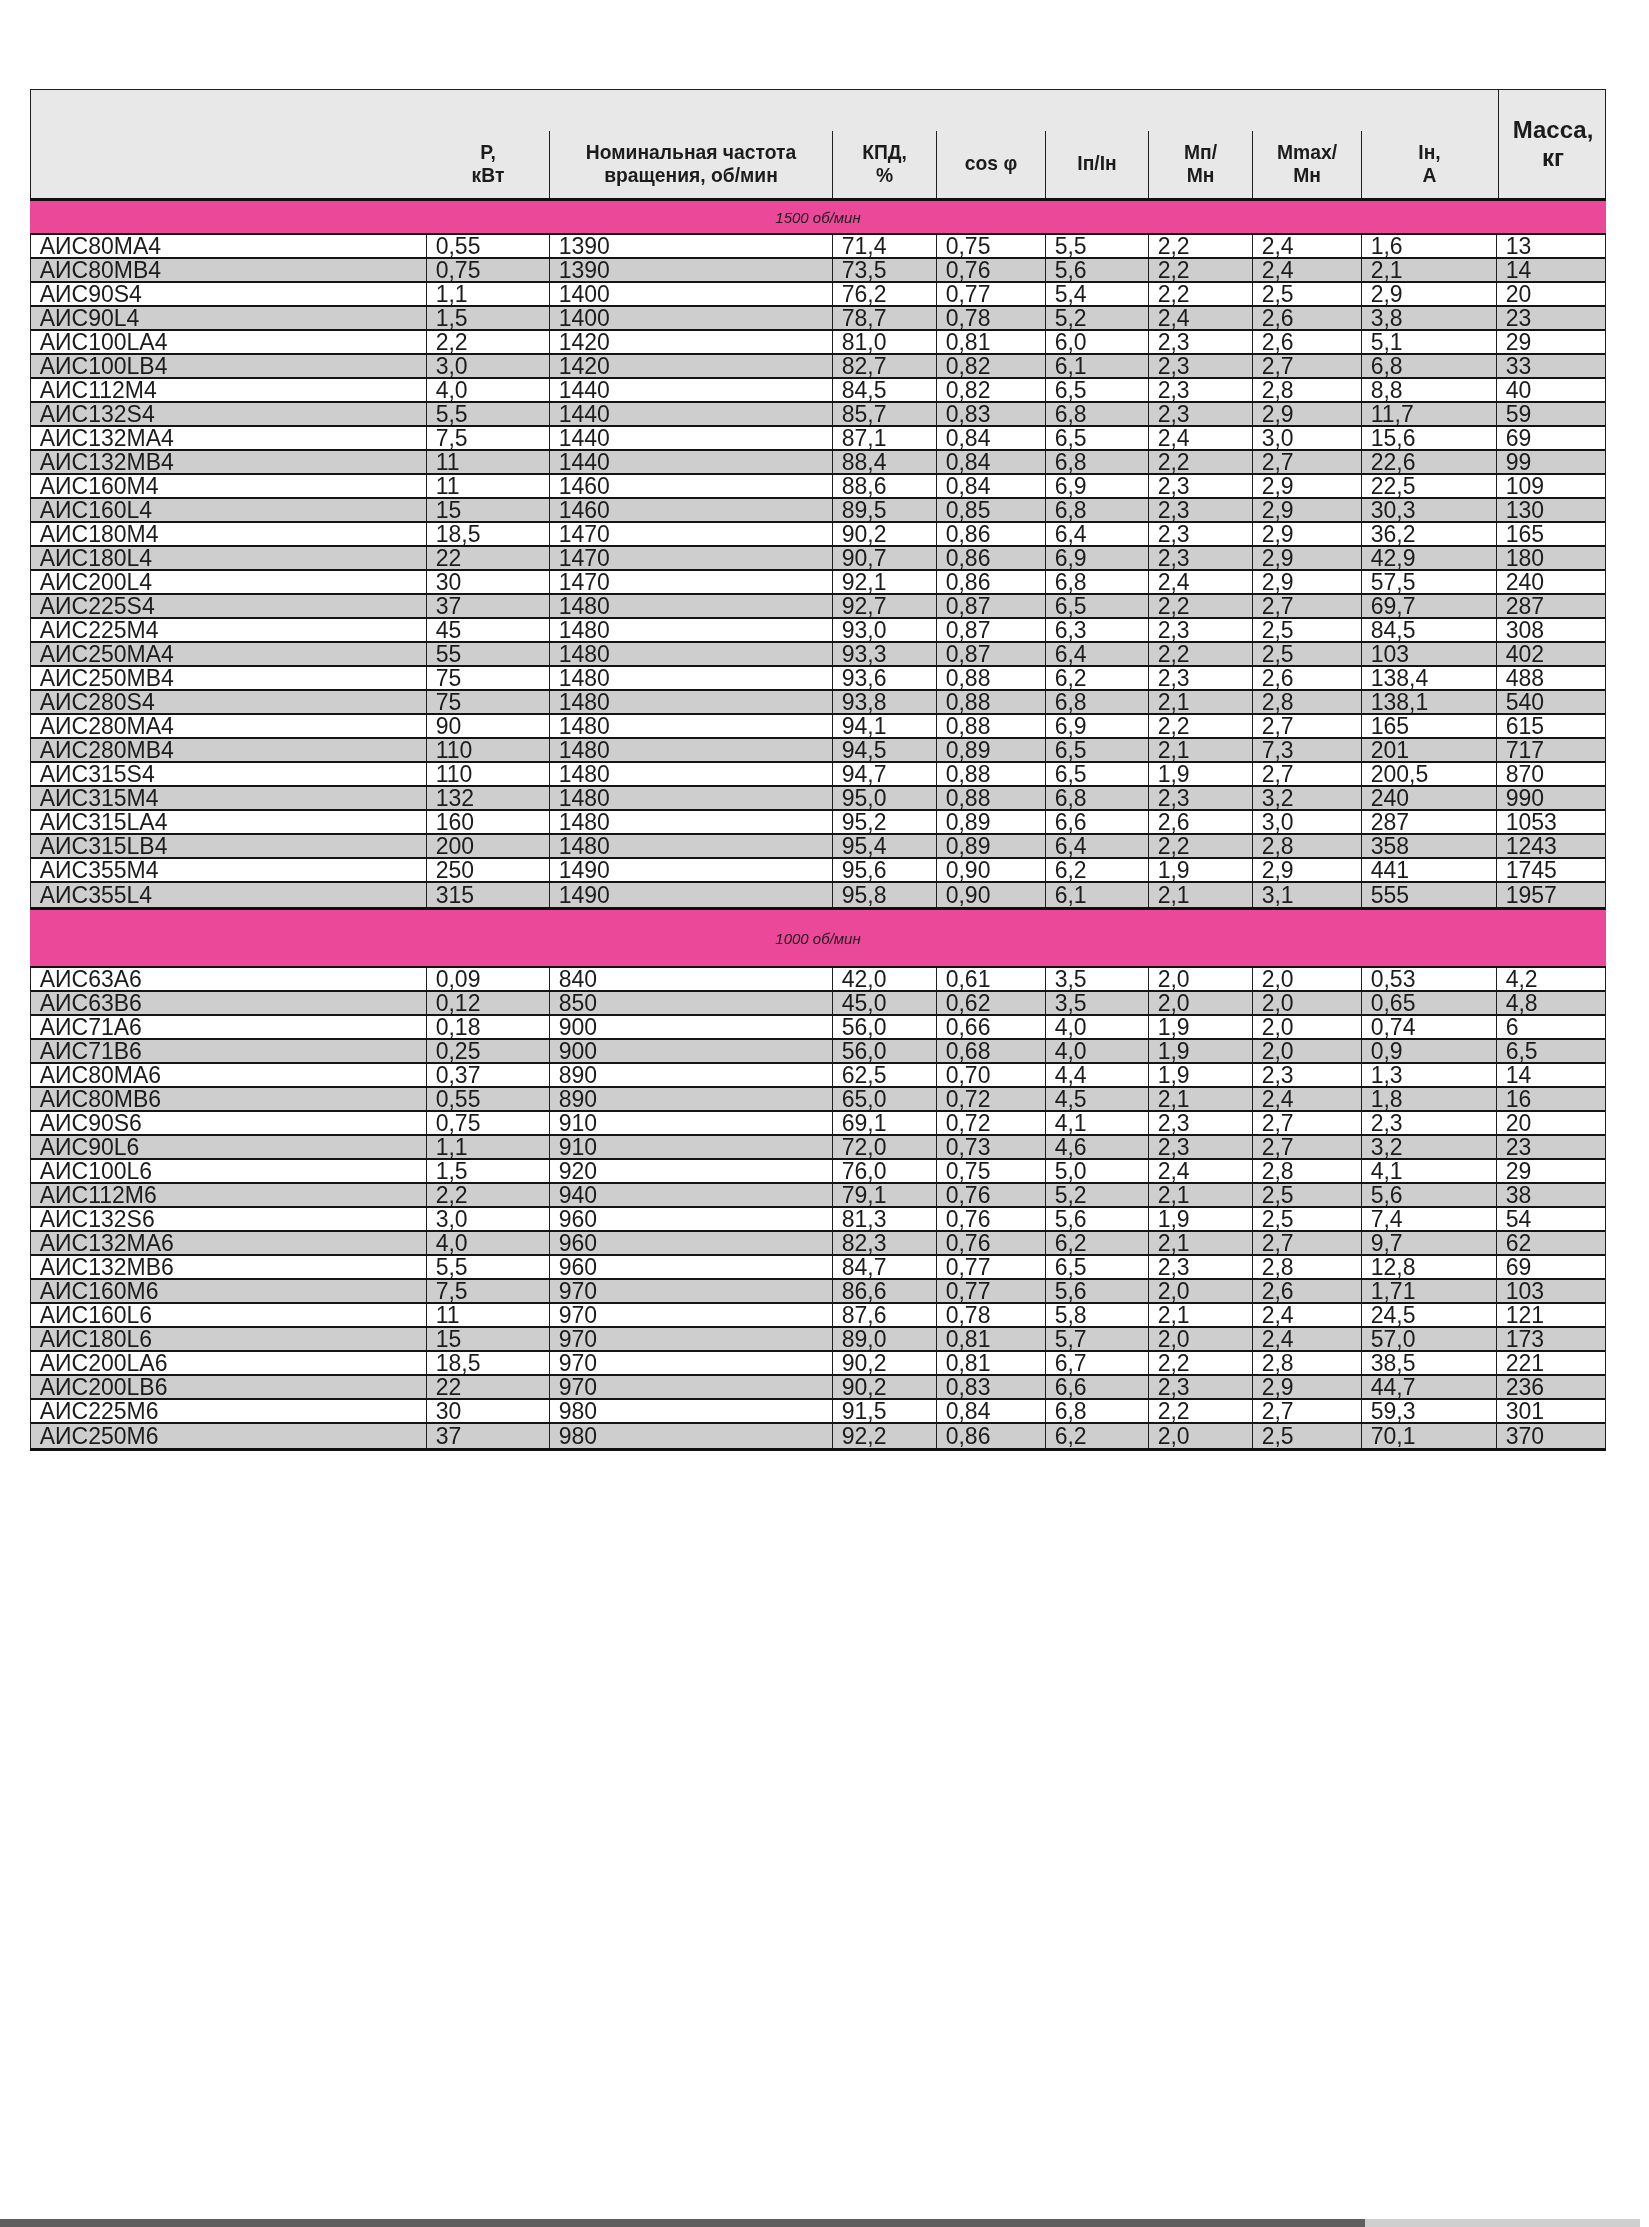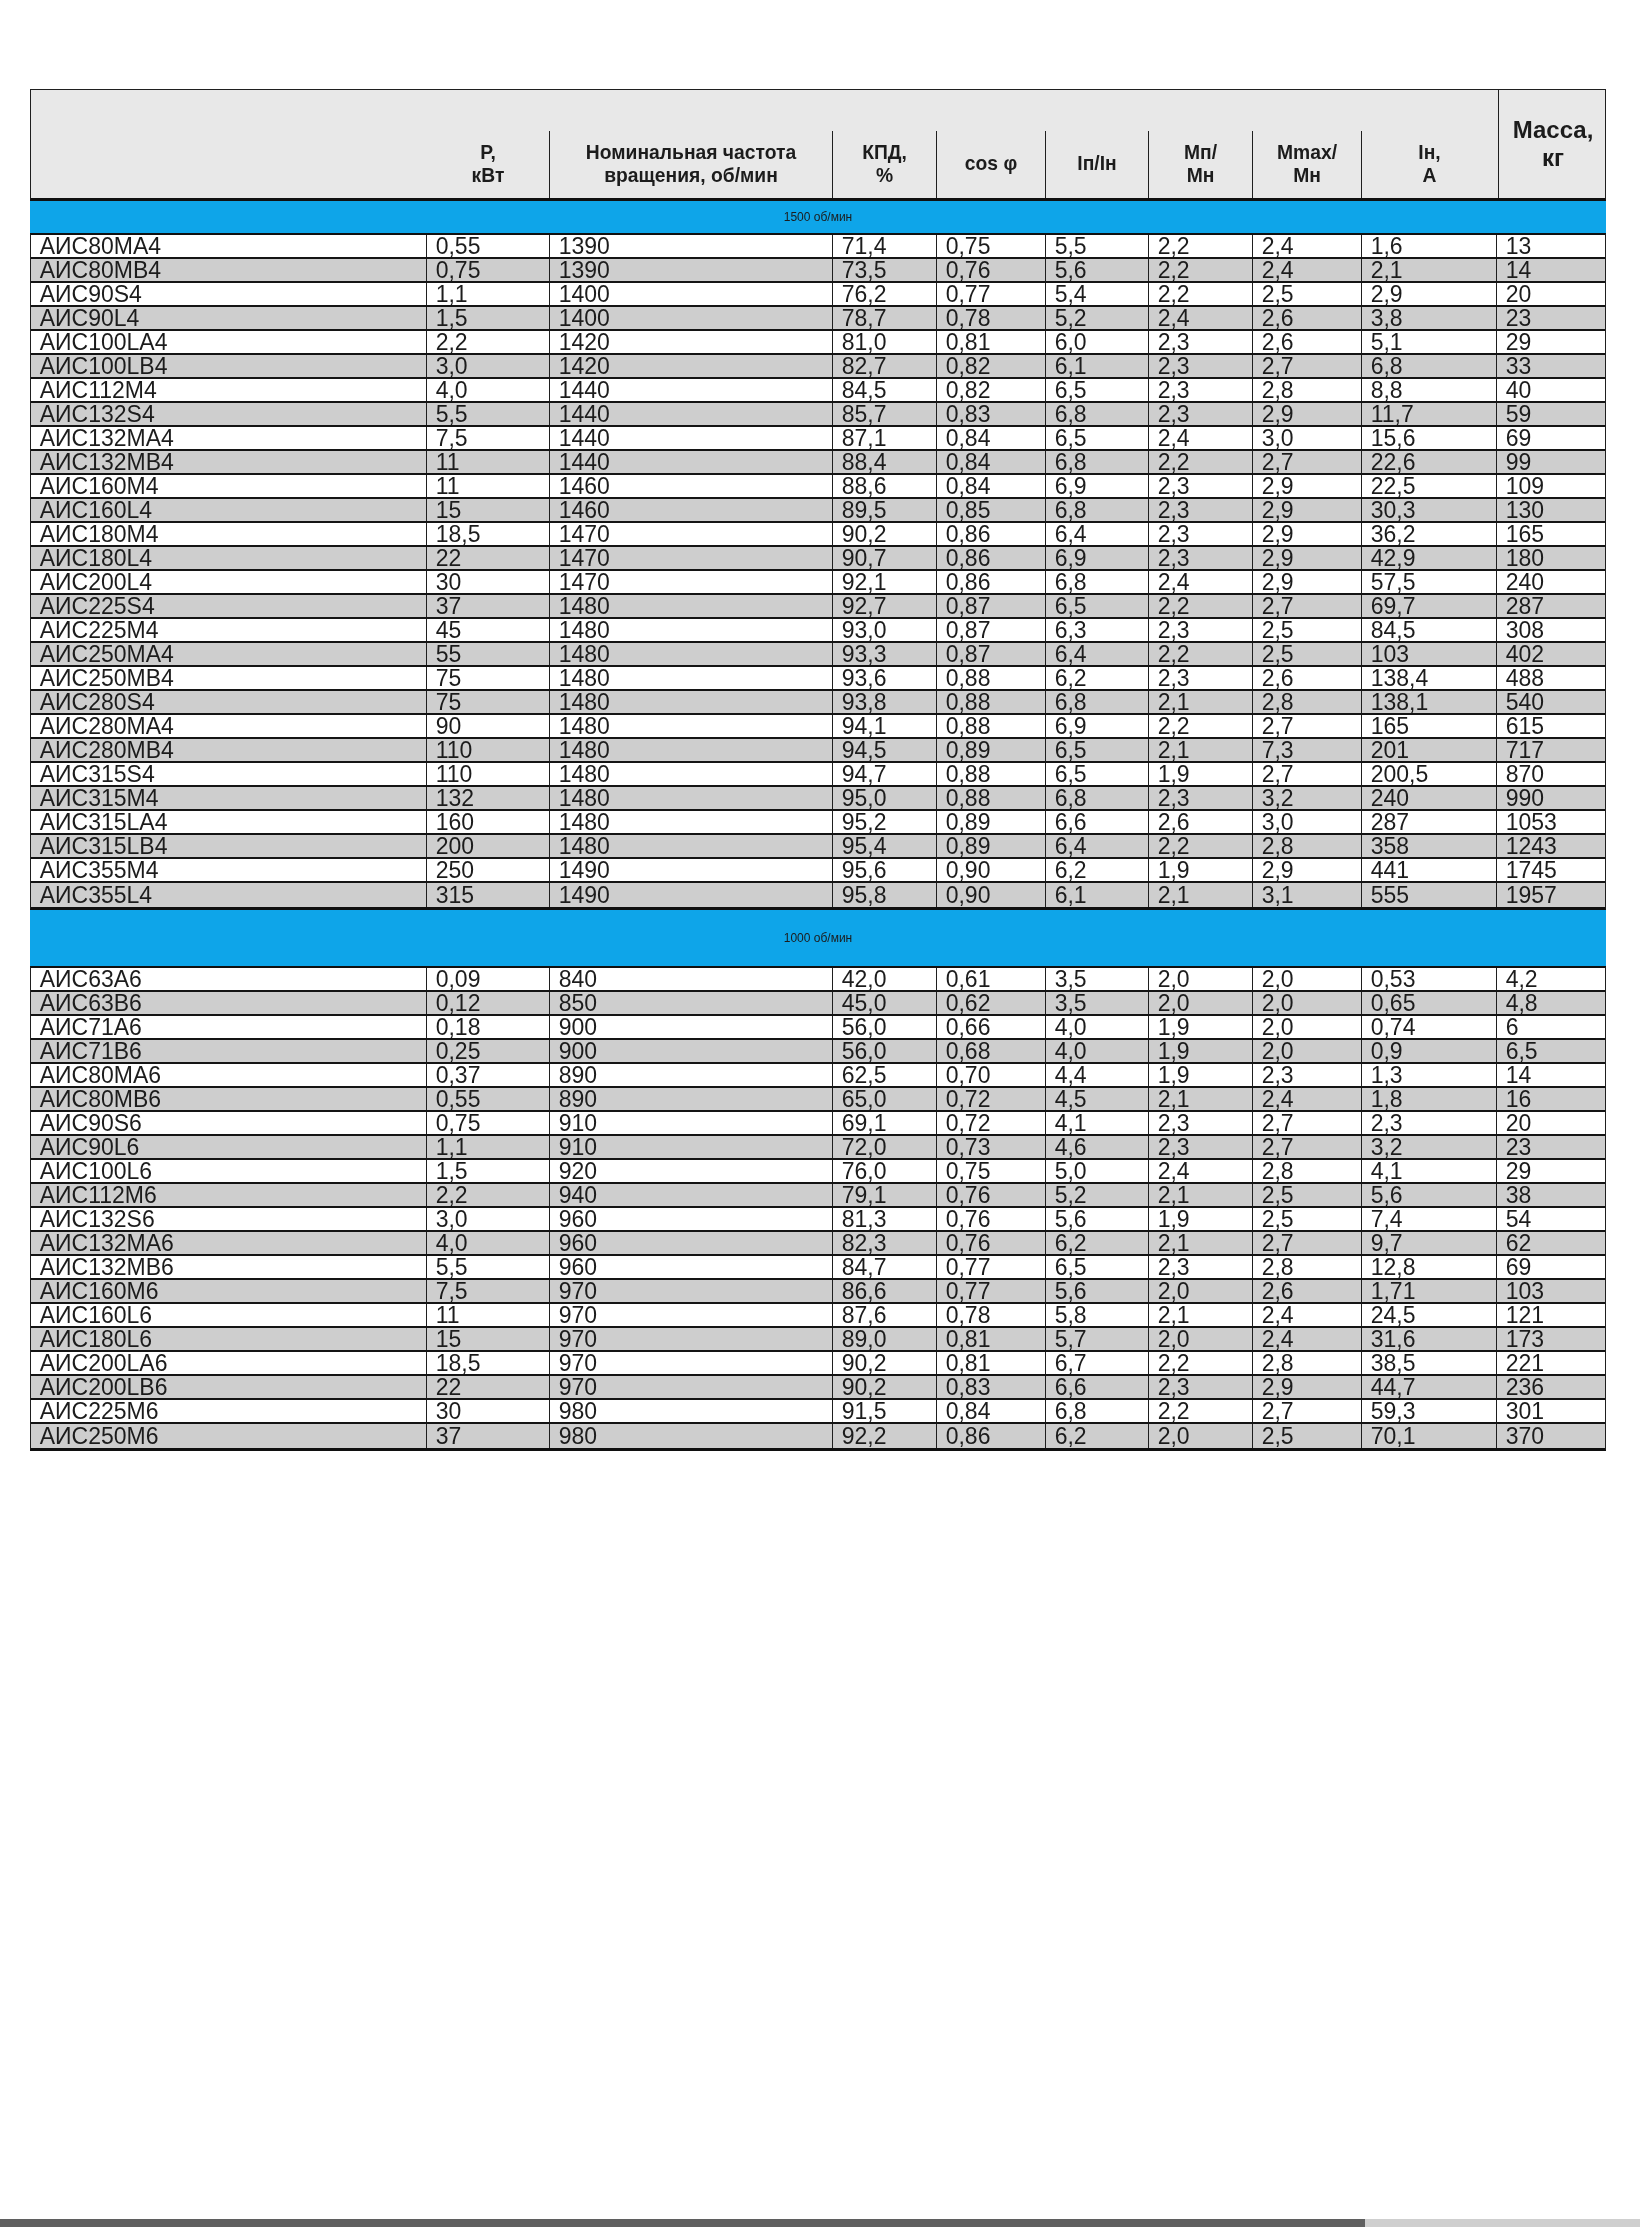--- a/index.html
+++ b/index.html
@@ -29,21 +29,21 @@
   .th-span   { grid-column: 2; grid-row: 1; border-bottom: 2.7px solid #101010; font-size: 20.7px; }
   .th-mass   { grid-column: 3; grid-row: 1 / 3; border-left: 1.3px solid #1f1f1f; font-size: 24px; }
   .subheads  { grid-column: 2; grid-row: 2;
                display: grid;
                grid-template-columns: 123px 283px 104px 109px 103px 104px 109px 135px; }
   .subheads .th { font-size: 19.3px; border-right: 1.3px solid #1f1f1f; }
   .subheads .th:last-child { border-right: none; }
 
   
   .band { display: flex; align-items: center; justify-content: center;
-          font-size: 12px; background: #0ea5e9; }
+          font-size: 15px; background: #ec4899; font-style: italic; }
   .band-1500 { height: 32px; }
   .band-1000 { height: 56px; }
 
   
   .rows {
     border: 1.3px solid #1f1f1f;
     border-top: 2.7px solid #101010;
     border-bottom: 3.3px solid #101010;
     box-sizing: border-box;
     background: #ffffff;
@@ -631,21 +631,21 @@
       </div>
       <div class="trow">
         <div class="cell">АИС180L6</div>
         <div class="cell">15</div>
         <div class="cell">970</div>
         <div class="cell">89,0</div>
         <div class="cell">0,81</div>
         <div class="cell">5,7</div>
         <div class="cell">2,0</div>
         <div class="cell">2,4</div>
-        <div class="cell">31,6</div>
+        <div class="cell">57,0</div>
         <div class="cell">173</div>
       </div>
       <div class="trow">
         <div class="cell">АИС200LA6</div>
         <div class="cell">18,5</div>
         <div class="cell">970</div>
         <div class="cell">90,2</div>
         <div class="cell">0,81</div>
         <div class="cell">6,7</div>
         <div class="cell">2,2</div>

